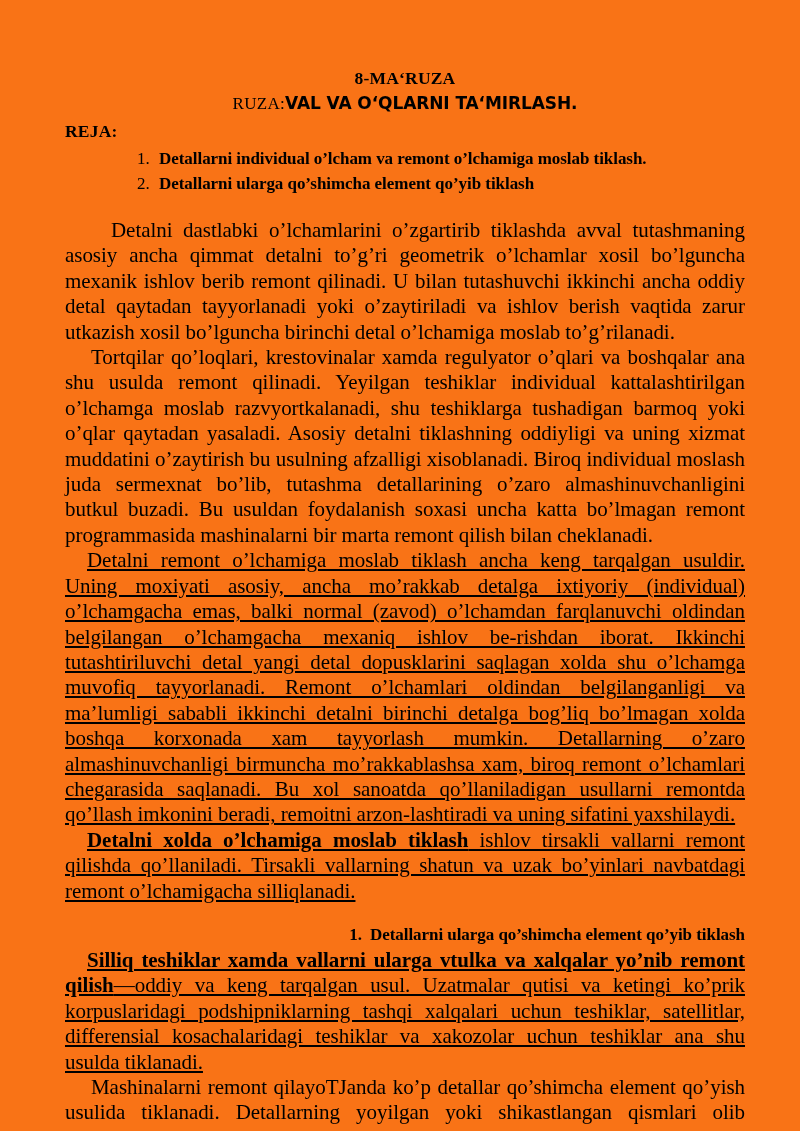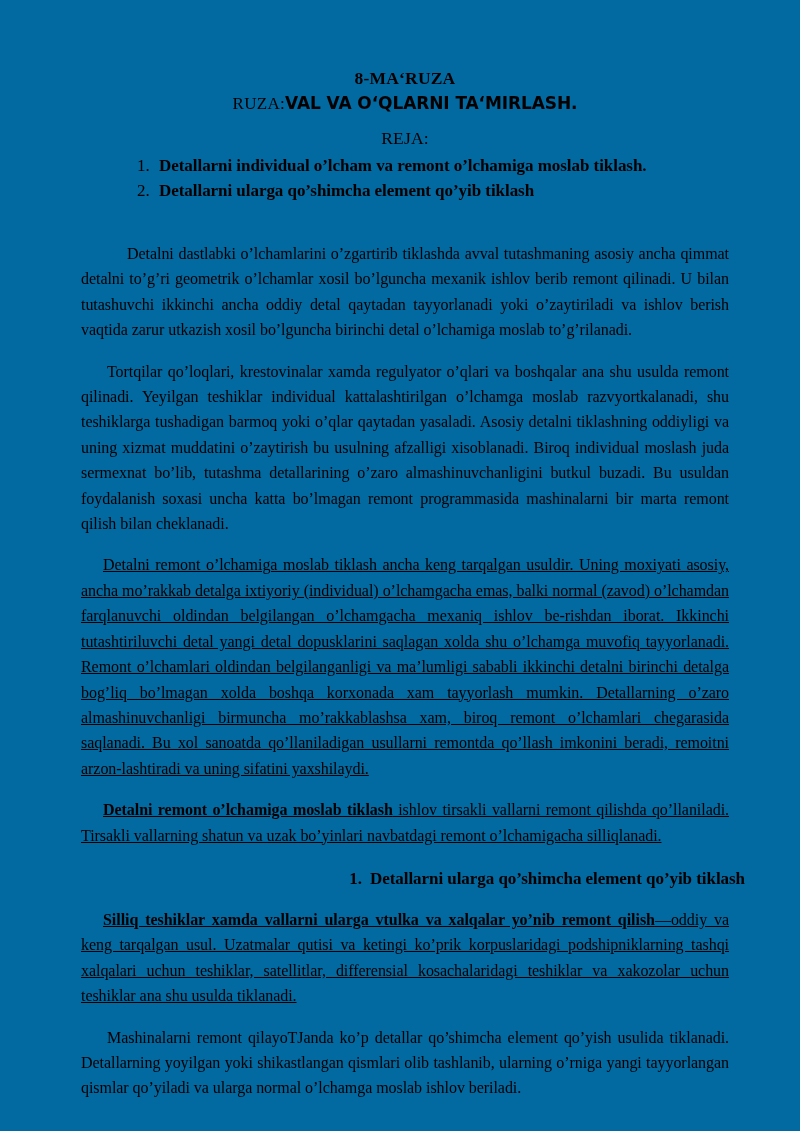--- a/index.html
+++ b/index.html
@@ -14,21 +14,21 @@
     font-family: "Liberation Serif", "DejaVu Serif", serif;
     color: #000000;
     -webkit-font-smoothing: antialiased;
   }
   .page {
     width: 800px;
     height: 1131px;
     box-sizing: border-box;
     padding: 66px 55px 0 65px;
     position: relative;
-    background: #0369a1;
+    background: #f97316;
   }
   .doc-title {
     text-align: center;
     font-weight: bold;
     font-size: 17.5px;
     line-height: 24px;
     letter-spacing: 0.2px;
   }
   .subject-line {
     text-align: center;
@@ -43,25 +43,24 @@
     letter-spacing: 0.3px;
   }
   .subject-value {
     font-family: "DejaVu Sans", "Liberation Sans", sans-serif;
     font-weight: bold;
     font-size: 17px;
     letter-spacing: -0.1px;
     margin-top: 32px;
   }
   .reja-label {
-    text-align: center;
-    font-weight: normal;
+    font-weight: bold;
     font-size: 17.5px;
     line-height: 25px;
-    margin-top: 10px;
+    margin-top: 3px;
     letter-spacing: 0.2px;
   }
   ol.reja-list {
     list-style: none;
     margin: 2px 0 0 0;
     padding: 0;
   }
   ol.reja-list li {
     font-size: 17px;
     line-height: 25px;
@@ -75,22 +74,22 @@
     left: 72px;
     font-weight: normal;
   }
   ol.reja-list li .num.n2 { left: 72px; }
   ol.reja-list li .li-text {
     display: inline-block;
     margin-left: 32px;
     text-align: right;
   }
   p.body-text {
-    margin: 16px;
-    font-size: 16px;
+    margin: 0;
+    font-size: 21px;
     line-height: 25.4px;
     text-align: justify;
     text-justify: inter-word;
     letter-spacing: -0.05px;
     word-spacing: 0px;
   }
   p.body-text.indent-lg { text-indent: 46px; }
   p.body-text.indent-sm { text-indent: 26px; }
   p.body-text.indent-xs { text-indent: 22px; text-decoration: underline; }
   .gap-after-list { height: 22px; }
@@ -133,21 +132,21 @@
 
   <div class="gap-after-list"></div>
 
   <p class="body-text indent-lg">Detalni dastlabki o’lchamlarini o’zgartirib tiklashda avval tutashmaning asosiy ancha qimmat detalni to’g’ri geometrik o’lchamlar xosil bo’lguncha mexanik  ishlov berib remont qilinadi. U bilan tutashuvchi ikkinchi ancha oddiy detal qaytadan tayyorlanadi yoki o’zaytiriladi va ishlov berish vaqtida zarur utkazish xosil bo’lguncha birinchi detal o’lchamiga moslab to’g’rilanadi.</p>
 
   <p class="body-text indent-sm">Tortqilar qo’loqlari, krestovinalar xamda regulyator o’qlari va boshqalar ana shu usulda remont qilinadi. Yeyilgan teshiklar individual kattalashtirilgan o’lchamga moslab razvyortkalanadi, shu teshiklarga tushadigan barmoq yoki o’qlar qaytadan yasaladi. Asosiy detalni tiklashning oddiyligi va uning xizmat muddatini o’zaytirish bu usulning afzalligi xisoblanadi. Biroq individual moslash juda sermexnat bo’lib, tutashma detallarining o’zaro almashinuvchanligini butkul buzadi. Bu usuldan foydalanish soxasi uncha katta bo’lmagan remont programmasida mashinalarni bir marta remont qilish bilan cheklanadi.</p>
 
   <p class="body-text indent-xs">Detalni remont o’lchamiga moslab tiklash ancha keng tarqalgan usuldir. Uning moxiyati asosiy, ancha mo’rakkab detalga ixtiyoriy (individual) o’lchamgacha emas, balki normal (zavod) o’lchamdan farqlanuvchi oldindan belgilangan o’lchamgacha mexaniq ishlov be-rishdan iborat. Ikkinchi tutashtiriluvchi detal yangi detal dopusklarini saqlagan xolda shu o’lchamga muvofiq tayyorlanadi. Remont o’lchamlari oldindan belgilanganligi va ma’lumligi sababli ikkinchi detalni birinchi detalga bog’liq bo’lmagan xolda boshqa korxonada xam tayyorlash mumkin. Detallarning o’zaro almashinuvchanligi birmuncha mo’rakkablashsa xam, biroq remont o’lchamlari chegarasida saqlanadi. Bu xol sanoatda qo’llaniladigan usullarni remontda qo’llash imkonini beradi, remoitni arzon-lashtiradi va uning sifatini yaxshilaydi.</p>
 
   <p class="body-text indent-xs">
-    <b class="bold-run">Detalni remont o’lchamiga moslab tiklash</b><span> ishlov tirsakli vallarni remont qilishda qo’llaniladi. Tirsakli vallarning shatun va uzak bo’yinlari navbatdagi remont o’lchamigacha silliqlanadi.</span>
+    <b class="bold-run">Detalni xolda o’lchamiga moslab tiklash</b><span> ishlov tirsakli vallarni remont qilishda qo’llaniladi. Tirsakli vallarning shatun va uzak bo’yinlari navbatdagi remont o’lchamigacha silliqlanadi.</span>
   </p>
 
   <div class="section-heading">
     <span class="sec-num">1.</span><span>Detallarni ularga qo’shimcha element qo’yib tiklash</span>
   </div>
 
   <p class="body-text indent-xs">
     <b class="bold-run">Silliq teshiklar xamda vallarni ularga vtulka va xalqalar yo’nib remont qilish</b><span>—oddiy va keng tarqalgan usul. Uzatmalar qutisi va ketingi ko’prik korpuslaridagi podshipniklarning tashqi xalqalari uchun teshiklar, satellitlar, differensial kosachalaridagi teshiklar va xakozolar uchun teshiklar ana shu usulda tiklanadi.</span>
   </p>
 

